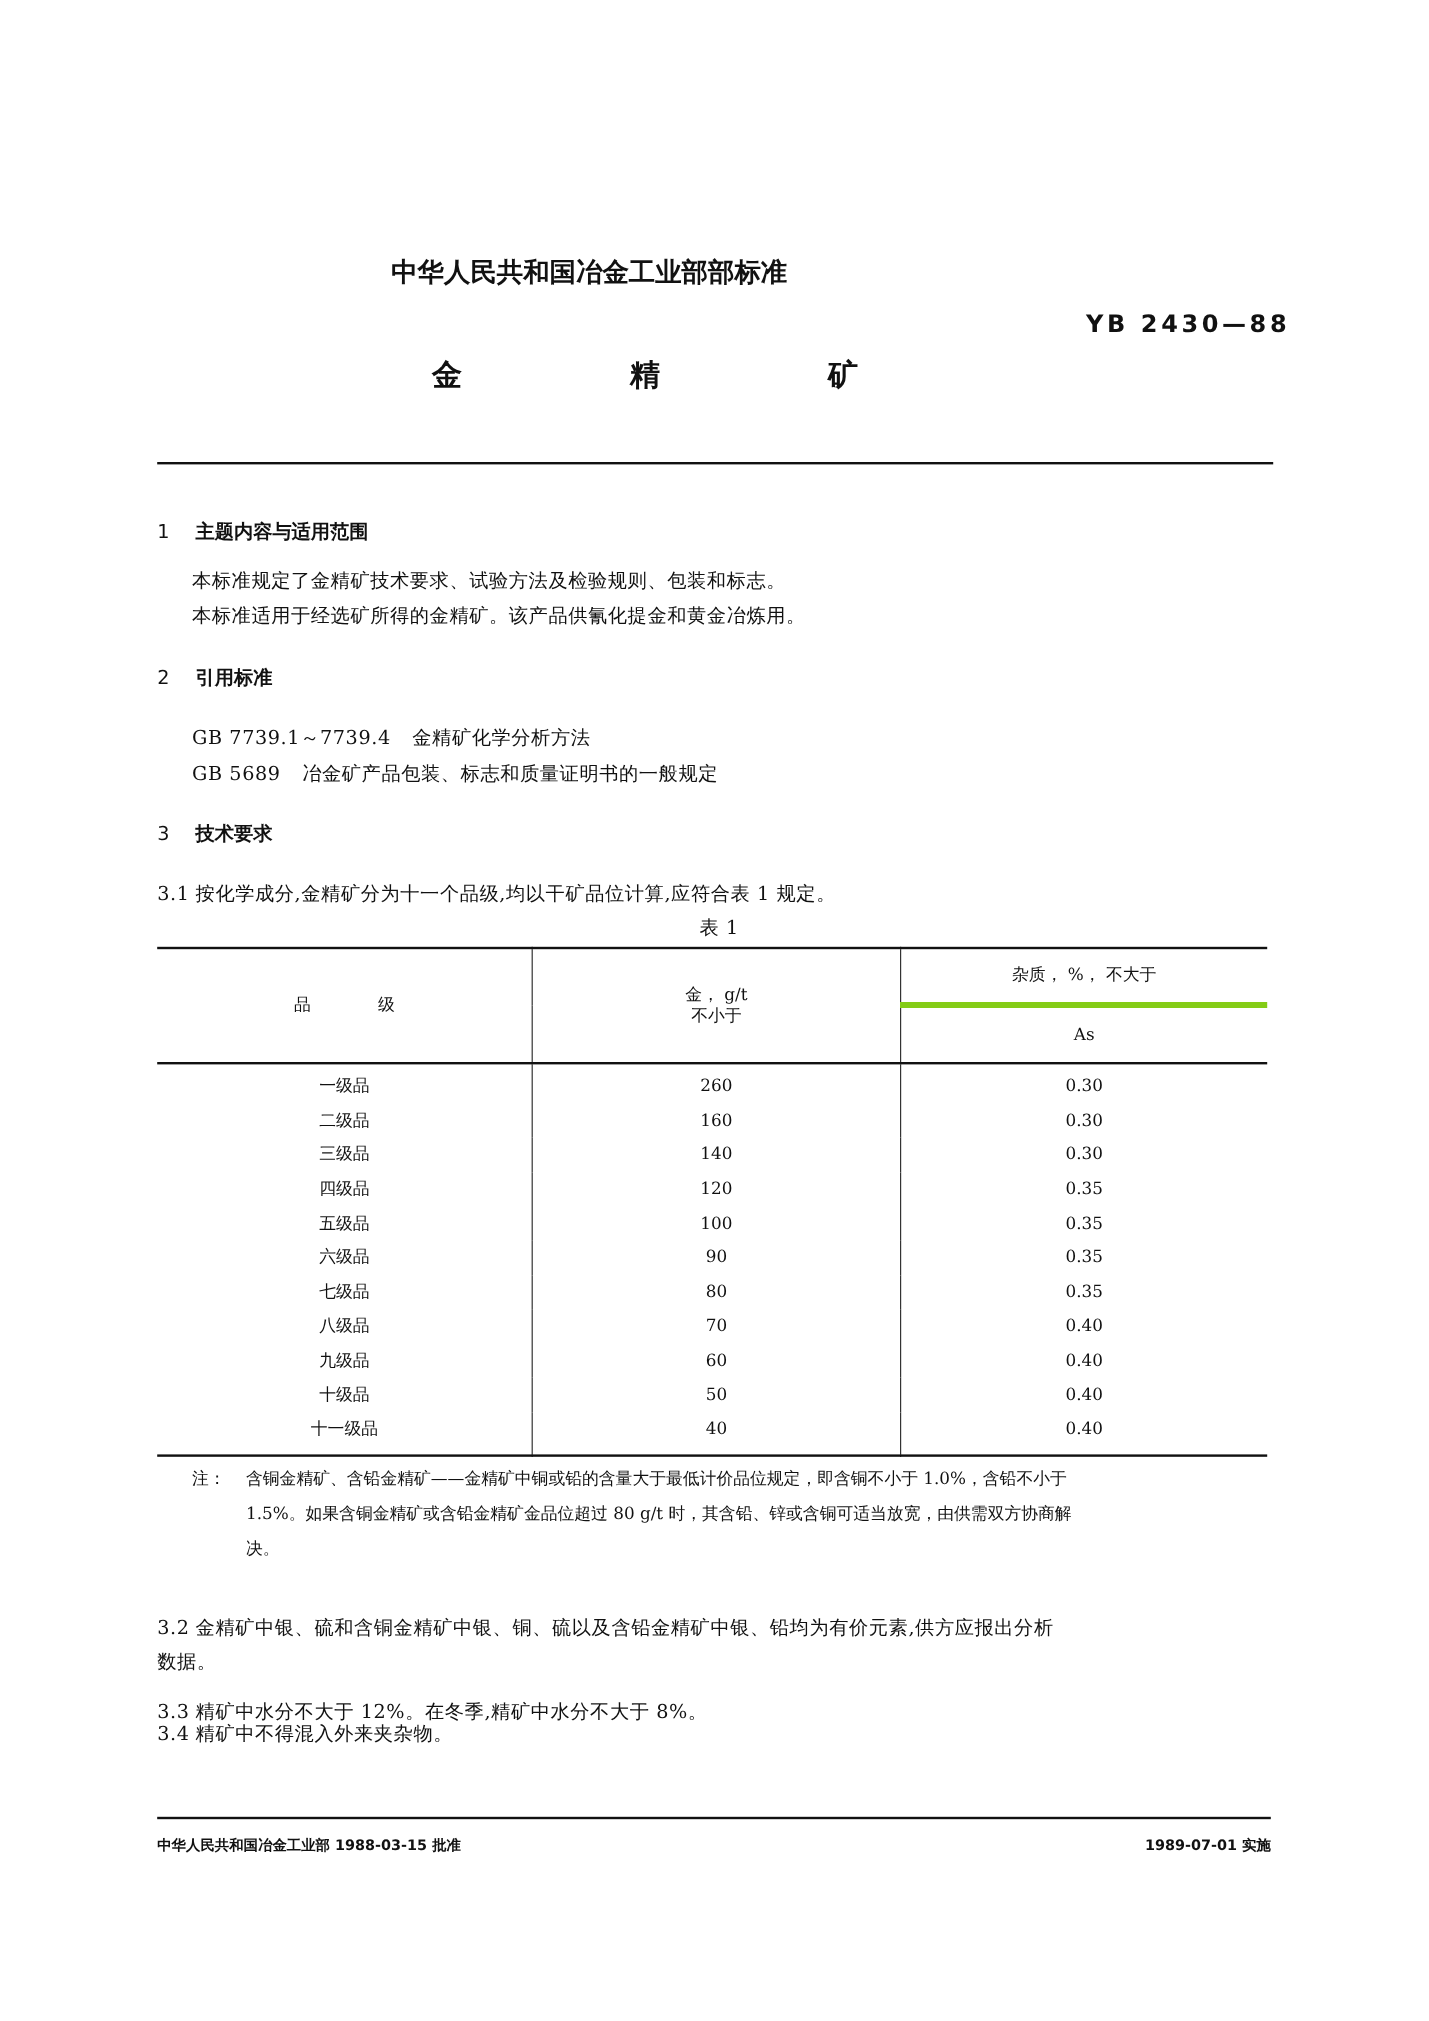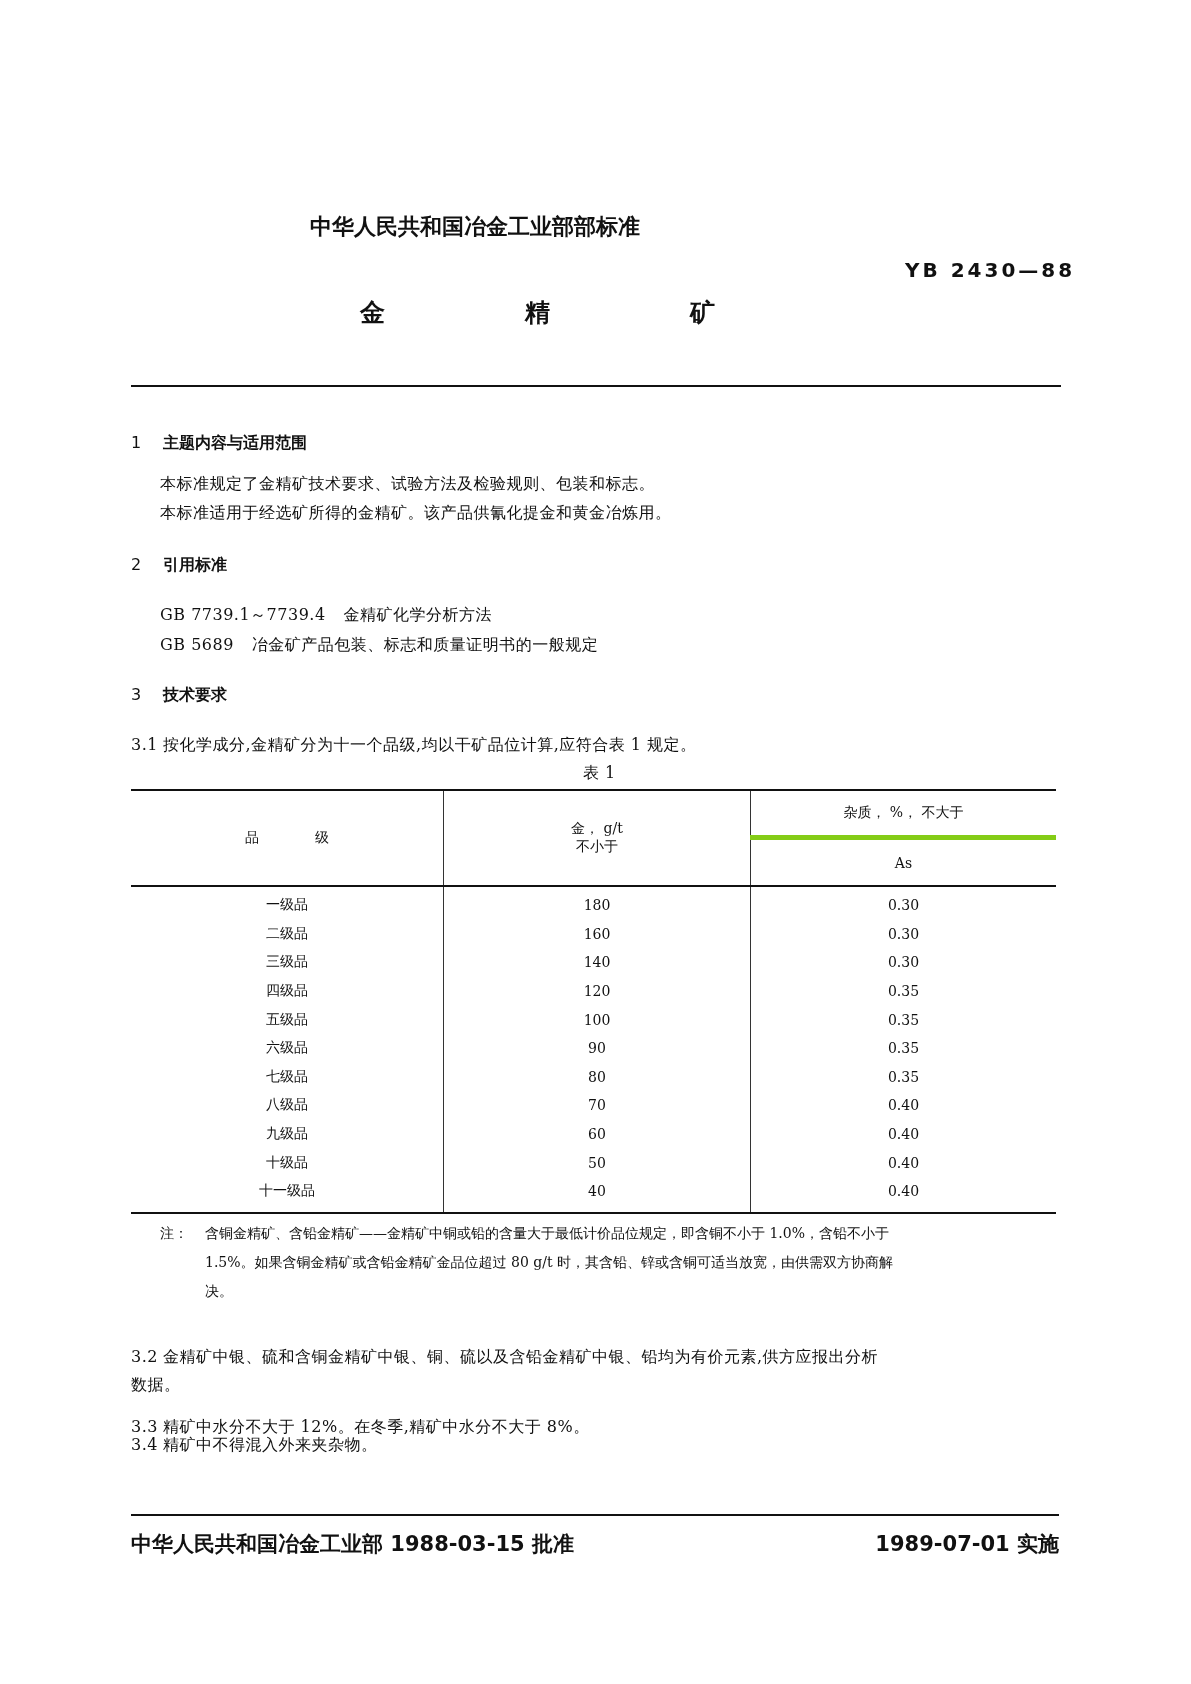--- a/index.html
+++ b/index.html
@@ -4,21 +4,21 @@
 <style>
   html, body { margin: 0; padding: 0; background: #ffffff; }
   body {
     width: 1191px; height: 1684px; position: relative; overflow: hidden;
     color: #111; font-family: "DejaVu Serif", "Liberation Serif", serif;
   }
   .abs { position: absolute; white-space: nowrap; }
   .sans-bold { font-family: "DejaVu Sans", "Liberation Sans", sans-serif; font-weight: bold; }
   .serif { font-family: "DejaVu Serif", "Liberation Serif", serif; }
 
-  #org-title { left: 310px; top: 212px; font-size: 22px; letter-spacing: 0px; }
+  #org-title { left: 326px; top: 212px; font-size: 22px; letter-spacing: 0px; }
   #std-code { left: 905px; top: 258px; font-size: 20px; letter-spacing: 3px; }
   #doc-title { left: 360px; top: 296px; font-size: 25px; word-spacing: 0; }
   #doc-title span { display: inline-block; width: 80px; margin-right: 0; }
   .rule { position: absolute; background: #111; height: 2px; }
 
   .sec-head { font-size: 16px; }
   .sec-head .num { display: inline-block; width: 32px; font-weight: normal; font-family: "DejaVu Sans", sans-serif; }
   .body-text { font-size: 16px; letter-spacing: 0.5px; }
   .ref-code { display: inline-block; margin-right: 18px; }
 
@@ -37,21 +37,21 @@
   #grade-table tbody td { height: 28.6px; }
   #grade-table tbody tr:first-child td { padding-top: 4px; }
   #grade-table tbody tr:last-child td { padding-bottom: 6px; }
   .grade-label { letter-spacing: 0px; }
   .hdr-grade span { display: inline-block; margin: 0 28px; }
 
   .note { left: 160px; top: 1219px; width: 905px; font-size: 14px; line-height: 29px; white-space: normal; }
   .note .indent { padding-left: 45px; display: block; }
   .note .first { display: block; }
 
-  .footer { font-size: 21px; }
+  .footer { font-size: 12px; }
 </style>
 </head>
 <body>
 
 <div id="org-title" class="abs sans-bold">中华人民共和国冶金工业部部标准</div>
 <div id="std-code" class="abs sans-bold">YB 2430—88</div>
 <div id="doc-title" class="abs sans-bold">
   <span style="width:165px">金</span><span style="width:165px">精</span><span>矿</span>
 </div>
 <div class="rule" style="left:131px; top:385px; width:930px;"></div>
@@ -92,21 +92,21 @@
       </th>
       <th class="vl split">杂质， %， 不大于</th>
     </tr>
     <tr class="h2">
       <th class="vl">As</th>
     </tr>
   </thead>
   <tbody>
     <tr>
         <td class="grade-label">一级品</td>
-        <td class="vl">180</td>
+        <td class="vl">260</td>
         <td class="vl">0.30</td>
       </tr>
     <tr>
         <td class="grade-label">二级品</td>
         <td class="vl">160</td>
         <td class="vl">0.30</td>
       </tr>
     <tr>
         <td class="grade-label">三级品</td>
         <td class="vl">140</td>

